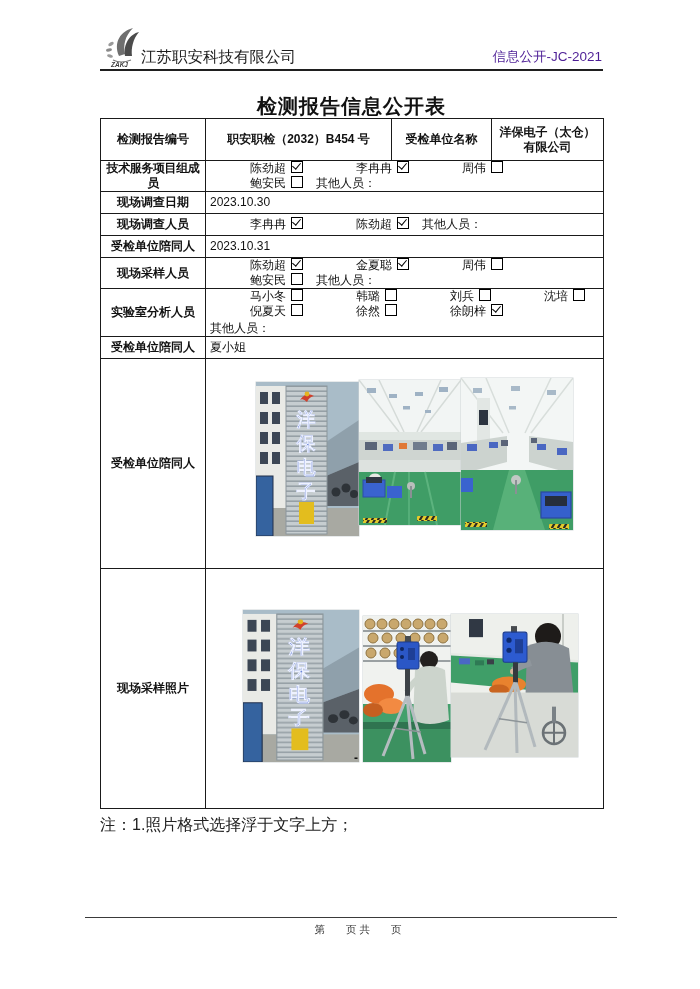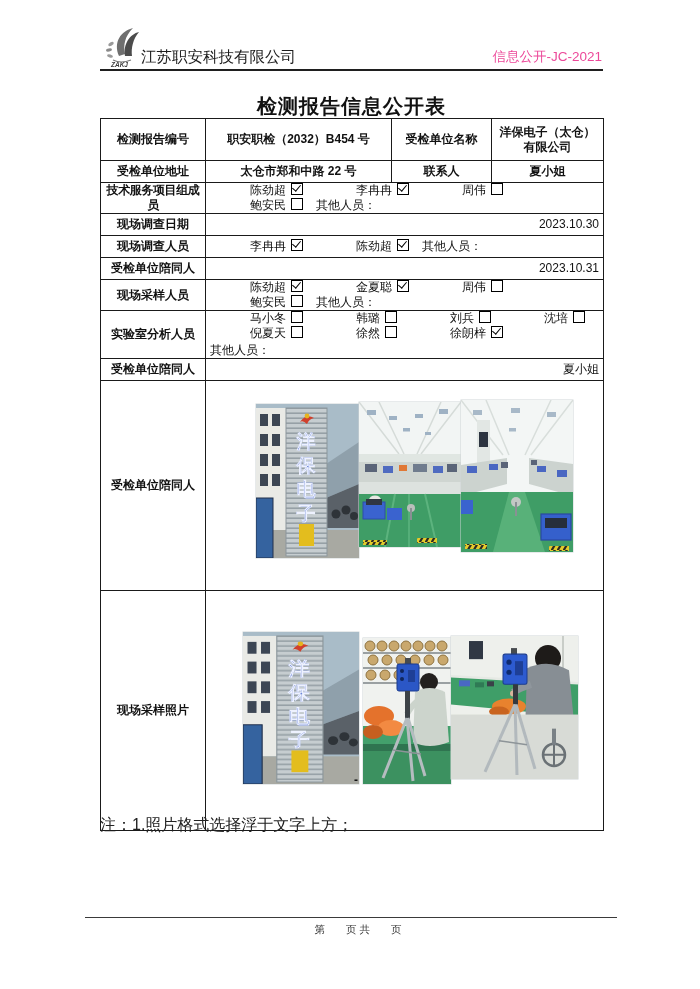--- a/index.html
+++ b/index.html
@@ -1,32 +1,32 @@
 <!DOCTYPE html>
 <html><head>
 <meta charset="utf-8">
 <style>
   html,body{margin:0;padding:0;background:#fff;}
   .page{position:relative;width:700px;height:989px;background:#ffffff;overflow:hidden;
         font-family:Liberation Sans, sans-serif;color:#111;}
   
   .logo{position:absolute;left:103px;top:26px;width:40px;height:42px;}
   .company{position:absolute;left:141px;top:47px;font-size:15.5px;color:#1c1c1c;}
-  .doc-code{position:absolute;left:472px;top:48px;width:130px;text-align:right;font-size:13.5px;color:#ec4899;}
+  .doc-code{position:absolute;left:472px;top:48px;width:130px;text-align:right;font-size:13.5px;color:#4c1d95;}
   .head-rule{position:absolute;left:100px;top:69px;width:503px;height:0;border-top:2.5px solid #1f1f1f;}
   
   .doc-title{position:absolute;left:100px;top:93px;width:503px;text-align:center;
              font-size:20px;font-weight:bold;letter-spacing:1px;}
   
   table.main{position:absolute;left:100px;top:118px;width:503px;border-collapse:collapse;table-layout:fixed;}
   table.main td{border:1.5px solid #1a1a1a;font-size:12px;padding:0 4px;vertical-align:middle;
                 overflow:hidden;line-height:1.25;}
   td.lbl{text-align:center;font-weight:bold;margin-left:20px;}
   td.val{text-align:center;font-weight:bold;}
-  td.ctr{text-align:right;}
+  td.ctr{text-align:left;}
   td.mem{text-align:left;padding-left:7px;}
   .tight{font-size:11.2px;letter-spacing:-0.4px;padding:0 1px;}
   .h42{height:42px}.h22{height:22px}.h44{height:44px}.h210{height:210px}.h240{height:240px}
   .wrap2{line-height:1.45;padding:2px 6px;}
   
   .member{display:inline-block;margin-right:13px;white-space:nowrap;padding-left:40px;}
   .mname{margin-right:5px;}
   .cb{display:inline-block;width:10px;height:10px;border:1.6px solid #000;position:relative;
       vertical-align:-1px;background:#fff;}
   .cb.checked::after{content:"";position:absolute;left:2px;top:-1px;width:4px;height:7px;
@@ -113,26 +113,20 @@
         <col style="width:112px">
       </colgroup>
     <tbody>
         <tr class="h42">
       <td class="lbl">检测报告编号</td>
       <td class="val">职安职检（2032）B454 号</td>
       <td class="lbl">受检单位名称</td>
       <td class="val wrap2">洋保电子（太仓）有限公司</td>
     </tr>
     <tr class="h22">
-      <td class="lbl">受检单位地址</td>
-      <td class="val">太仓市郑和中路 22 号</td>
-      <td class="lbl">联系人</td>
-      <td class="val">夏小姐</td>
-    </tr>
-    <tr class="h22">
       <td class="lbl tight">技术服务项目组成员</td>
       <td class="mem" colspan="3"><span><span class="member"><span class="mname">陈劲超</span><span class="cb checked"></span></span><span class="member"><span class="mname">李冉冉</span><span class="cb checked"></span></span><span class="member"><span class="mname">周伟</span><span class="cb"></span></span><span class="member"><span class="mname">鲍安民</span><span class="cb"></span></span></span><span class="otherlbl">其他人员：</span></td>
     </tr>
     <tr class="h22">
       <td class="lbl">现场调查日期</td>
       <td class="ctr" colspan="3">2023.10.30</td>
     </tr>
     <tr class="h22">
       <td class="lbl">现场调查人员</td>
       <td class="mem" colspan="3"><span><span class="member"><span class="mname">李冉冉</span><span class="cb checked"></span></span><span class="member"><span class="mname">陈劲超</span><span class="cb checked"></span></span></span><span class="otherlbl">其他人员：</span></td>

